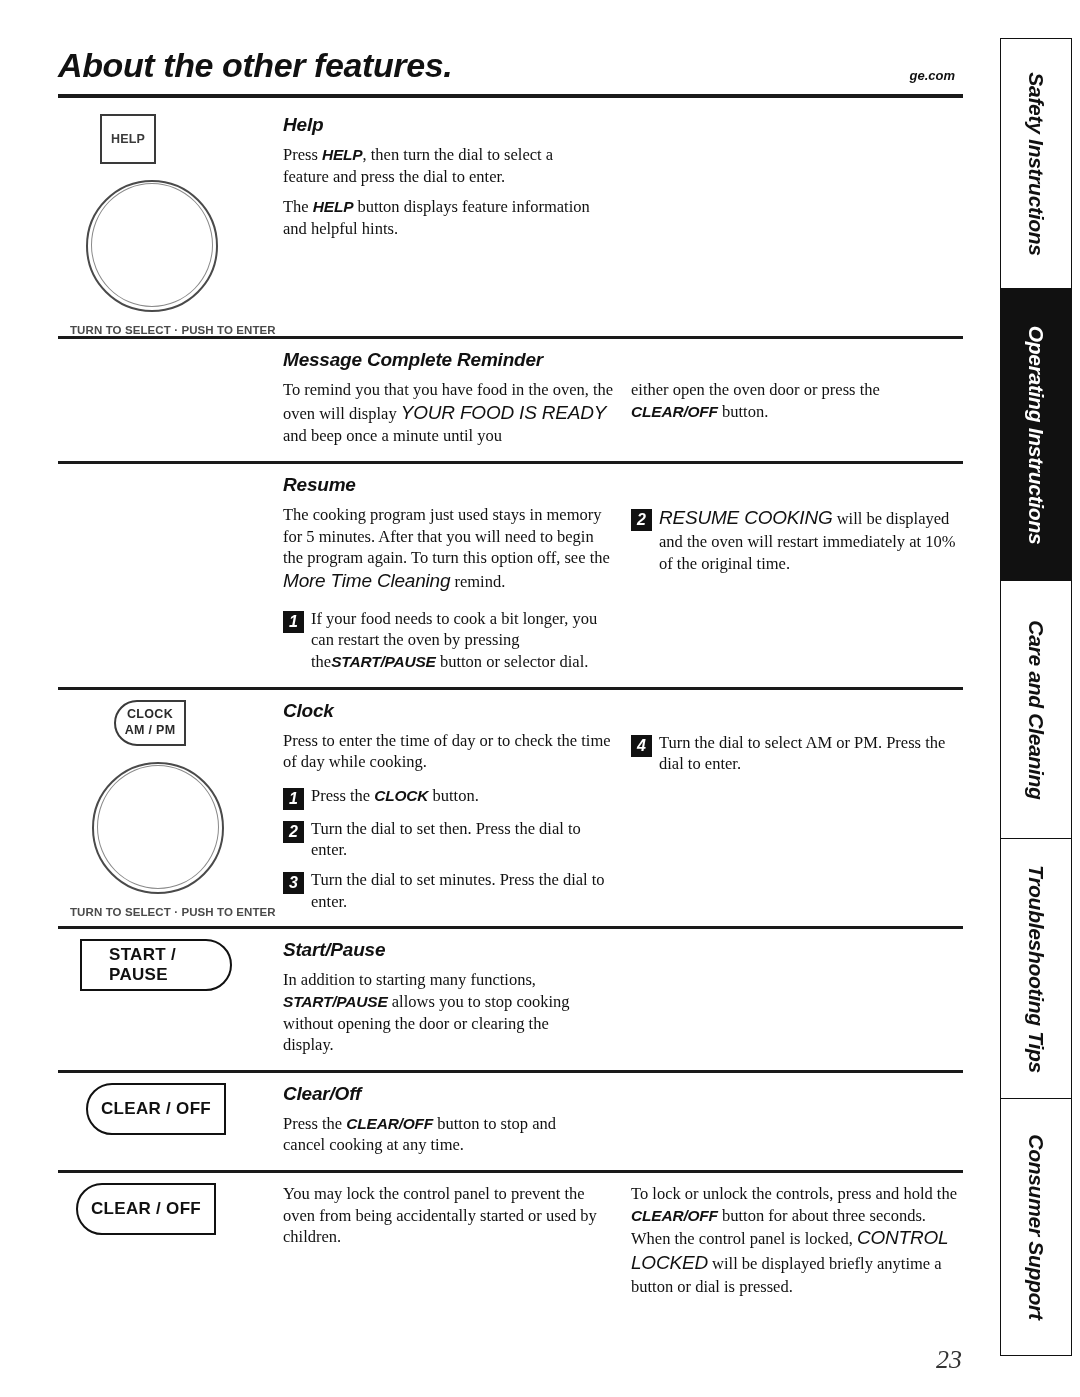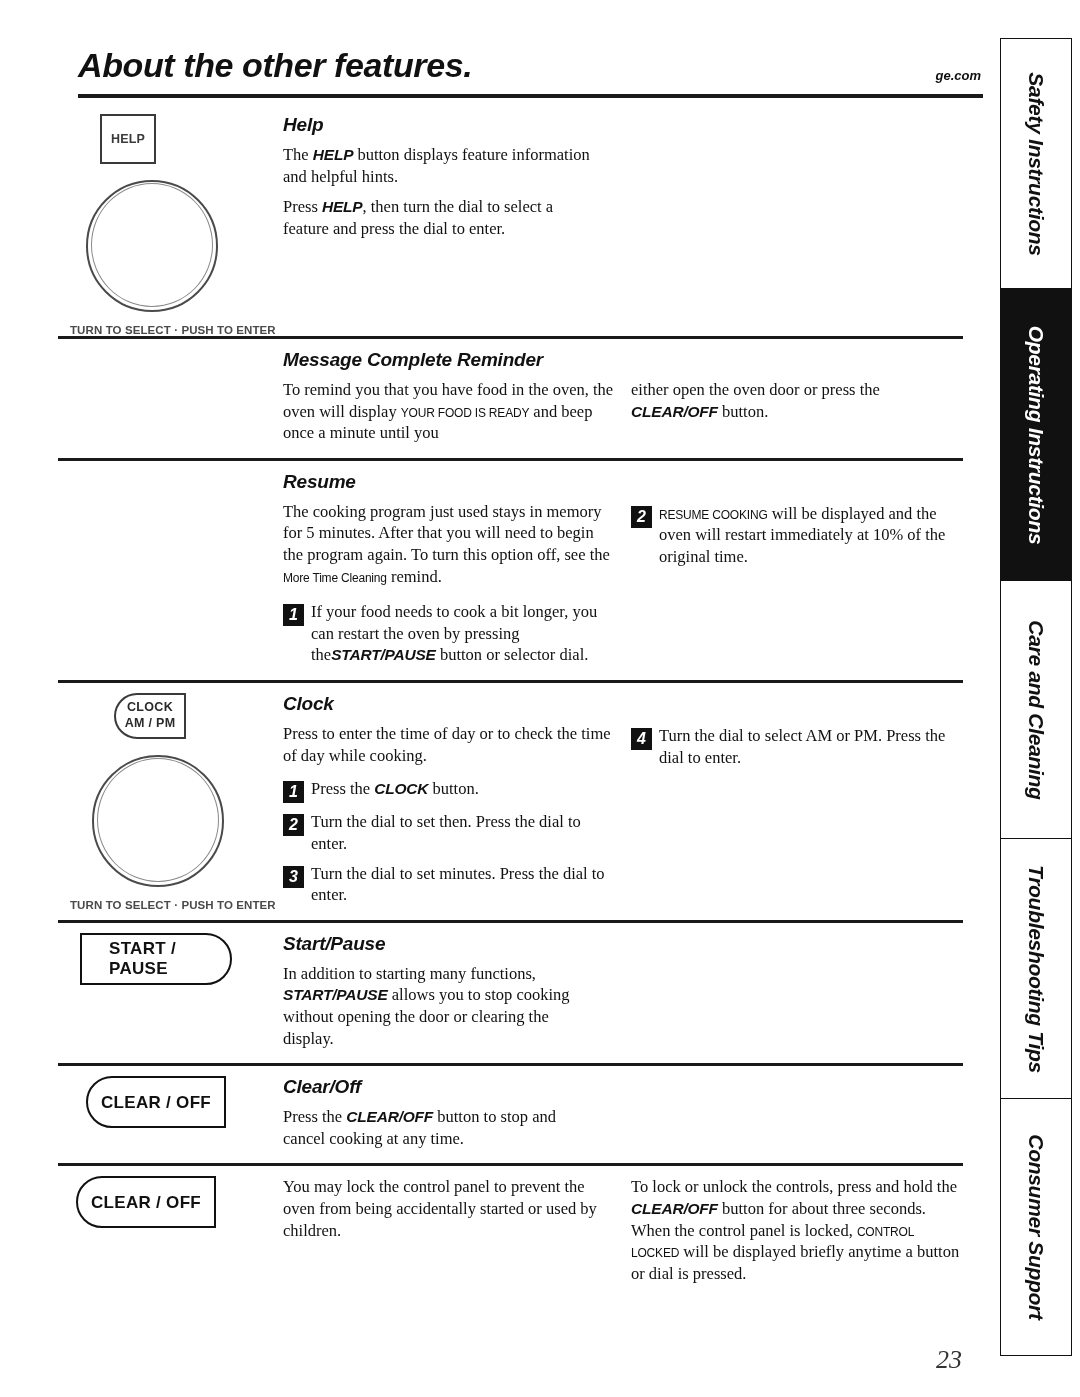--- a/index.html
+++ b/index.html
@@ -19,41 +19,40 @@
     inset: 0;
   }
 
   
   .header {
     position: absolute;
     left: 58px;
     top: 46px;
     width: 905px;
     height: 56px;
-    margin-left: 20px;
   }
   .page-title {
     font-family: "Liberation Sans", sans-serif;
     font-weight: bold;
     font-style: italic;
     font-size: 34px;
     letter-spacing: -0.4px;
     color: #111;
     position: absolute;
     left: 0;
     top: 0;
   }
   .ge-com {
     font-family: "Liberation Sans", sans-serif;
     font-weight: bold;
     font-style: italic;
     font-size: 13px;
     color: #111;
     position: absolute;
-    right: 2px;
+    right: 8px;
     top: 22px;
   }
   .header-rule {
     position: absolute;
     left: 0;
     top: 48px;
     width: 905px;
     height: 4px;
     background: #1a1a1a;
   }
@@ -120,21 +119,22 @@
 
   .bk {
     font-family: "Liberation Sans", sans-serif;
     font-weight: bold;
     font-style: italic;
     font-size: 15.5px;
     letter-spacing: -0.2px;
   }
   .disp {
     font-family: "Liberation Sans", sans-serif;
-    font-size: 12px;
+    font-style: italic;
+    font-size: 19px;
     letter-spacing: -0.2px;
   }
 
   
   .steps { margin-top: 4px; }
   .step {
     display: flex;
     align-items: flex-start;
     margin-bottom: 8px;
   }
@@ -298,22 +298,22 @@
           <div class="btn-square">
             <span>HELP</span>
           </div>
           <div class="dial" style="margin-top:16px;margin-left:-14px;"></div>
           <div class="dial-caption" style="margin-top:12px;margin-left:-30px;">TURN TO SELECT  ·  PUSH TO ENTER</div>
         </div>
       </div>
       <div class="col-body">
         <div class="sec-title">Help</div>
         <div class="tc-left" style="width:330px;flex:none;">
+          <p class="body"><span>Press </span><span class="bk">HELP</span><span>, then turn the dial to select a feature and press the dial to enter.</span></p>
           <p class="body"><span>The </span><span class="bk">HELP</span><span> button displays feature information and helpful hints.</span></p>
-          <p class="body"><span>Press </span><span class="bk">HELP</span><span>, then turn the dial to select a feature and press the dial to enter.</span></p>
         </div>
       </div>
     </div>
 
     <div class="divider"></div>
 
     <div class="section">
       <div class="col-art"></div>
       <div class="col-body">
         <div class="sec-title">Message Complete Reminder</div>

